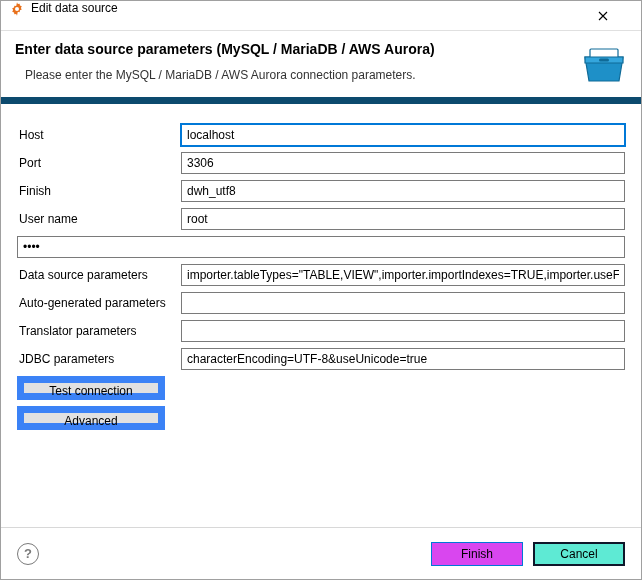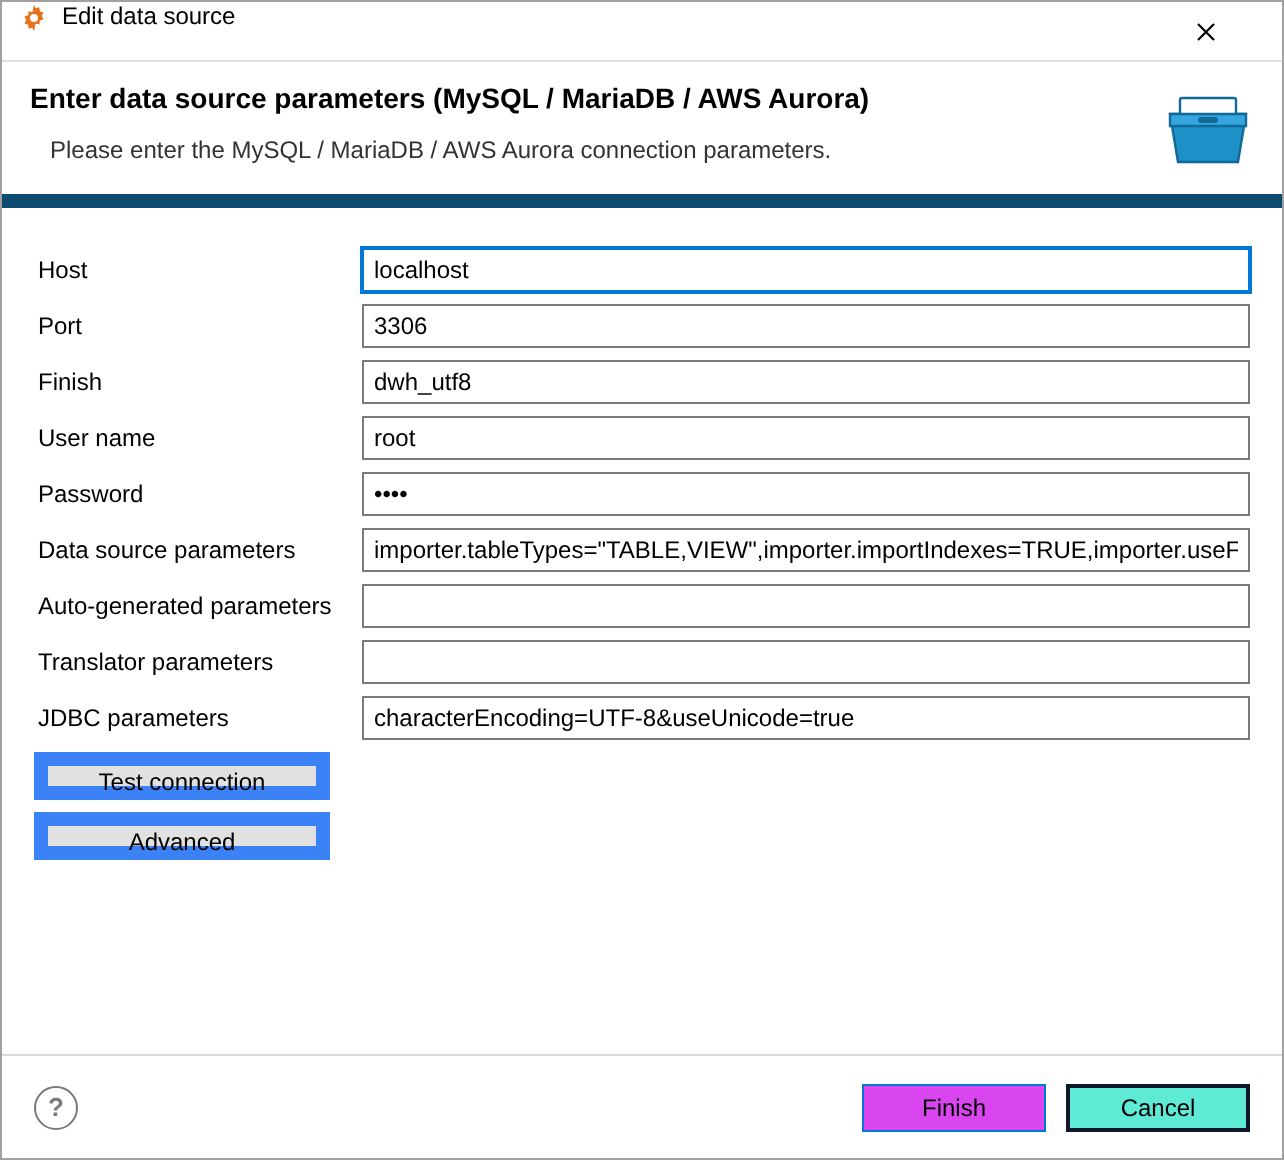--- a/index.html
+++ b/index.html
@@ -197,21 +197,20 @@
     <label>Finish</label>
     <input type="text" value="dwh_utf8" style="">
   </div>
 
   <div class="form-row">
     <label>User name</label>
     <input type="text" value="root" style="">
   </div>
 
   <div class="form-row">
-    <label>Password</label>
     <input type="text" value="••••" style="">
   </div>
 
   <div class="form-row">
     <label>Data source parameters</label>
     <input type="text" value="importer.tableTypes=&quot;TABLE,VIEW&quot;,importer.importIndexes=TRUE,importer.useFullSc" style="">
   </div>
 
   <div class="form-row">
     <label>Auto-generated parameters</label>

